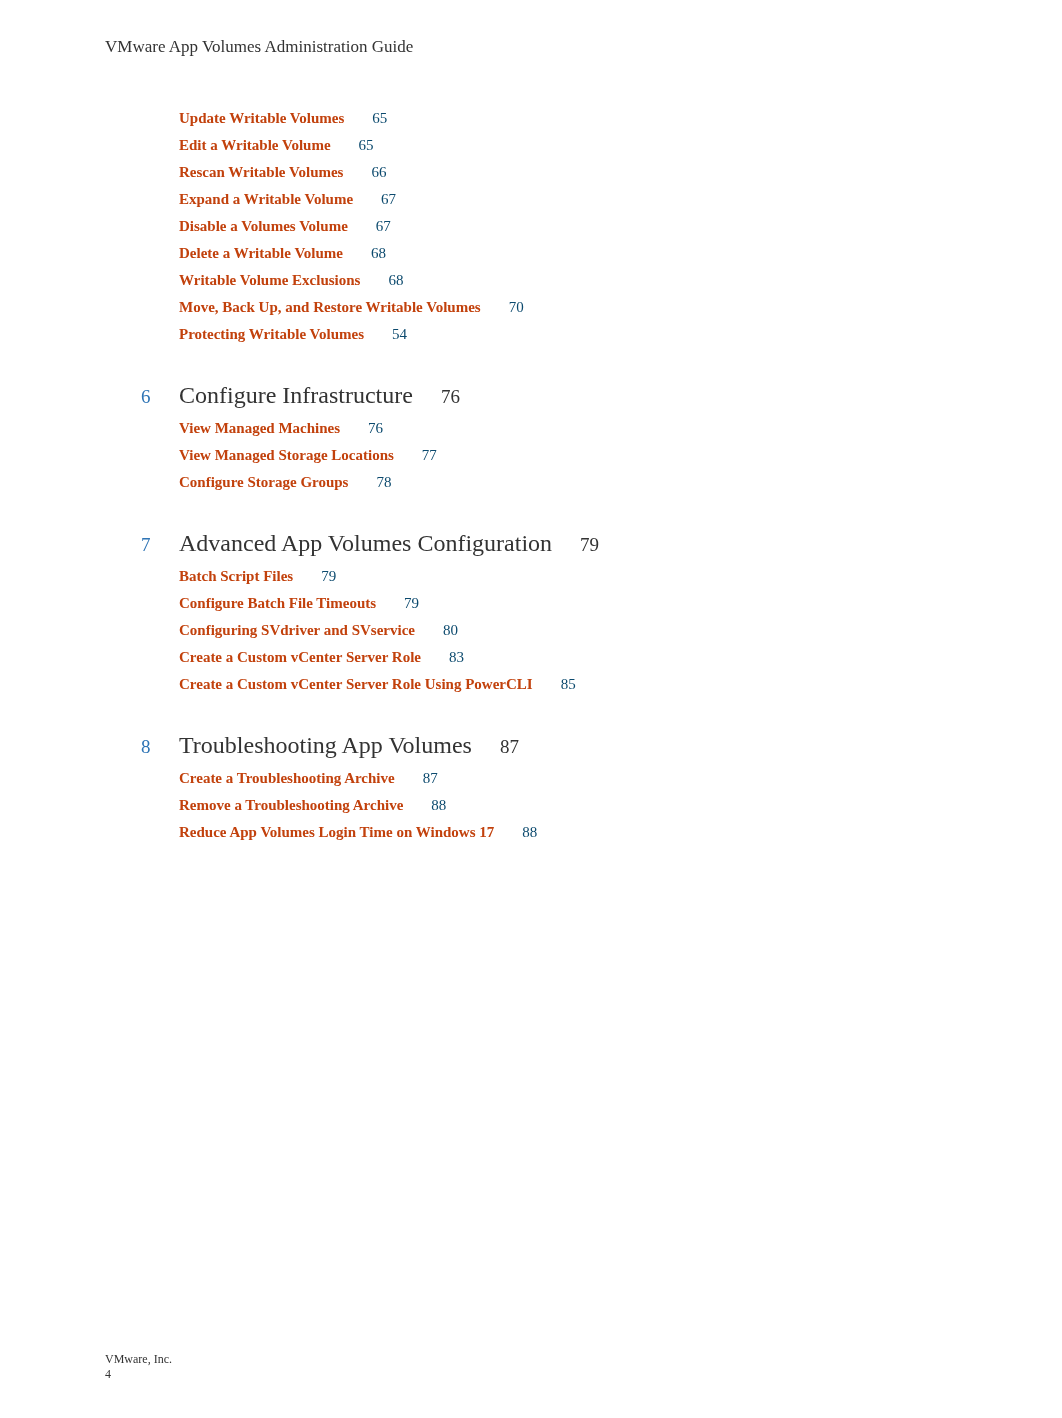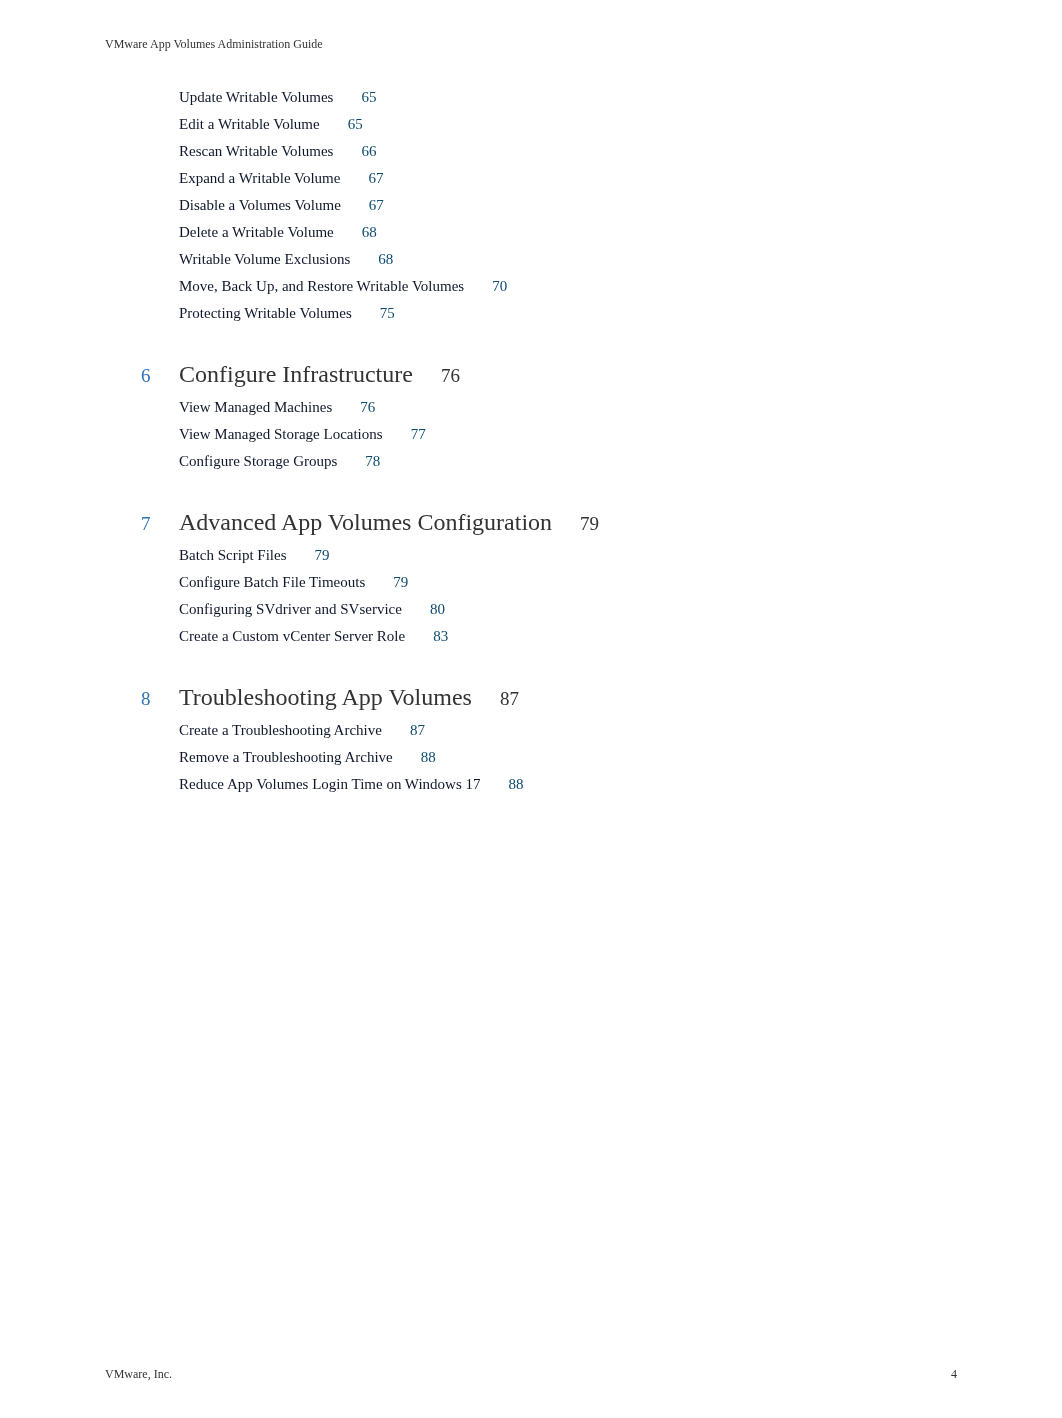--- a/index.html
+++ b/index.html
@@ -8,43 +8,44 @@
     height: 1418px;
     background: #ffffff;
     font-family: Georgia, 'Times New Roman', serif;
     position: relative;
     color: #000000;
   }
   .page {
     padding: 37px 105px 0 105px;
   }
   .header {
-    font-size: 12px;
+    font-size: 17px;
     color: #333333;
-    margin-bottom: 32px;
+    margin-bottom: 48px;
   }
   .content {
     padding-left: 36px;
   }
   .sub-list {
     padding-left: 38px;
     margin-bottom: 34px;
   }
   .toc-item {
     font-size: 15px;
     line-height: 1.8;
     color: #2e74b5;
     margin-bottom: 0px;
   }
   .toc-item a {
     color: #2e74b5;
     text-decoration: none;
   }
   .toc-item .title {
-    color: #0f172a;
+    color: #c2410c;
+    font-weight: bold;
   }
   .toc-item .page-num {
     color: #0c4a6e;
     margin-left: 28px;
   }
   .chapter-row {
     display: flex;
     align-items: baseline;
     margin-bottom: 6px;
     margin-top: 6px;
@@ -66,40 +67,41 @@
   }
   .footer {
     position: absolute;
     bottom: 36px;
     left: 105px;
     right: 105px;
     display: flex;
     justify-content: space-between;
     font-size: 12px;
     color: #333333;
+    flex-direction: column;
   }
 </style>
 </head>
 <body>
 
 <div class="page">
   <div class="header">VMware App Volumes Administration Guide</div>
 
   <div class="content">
 
     <div class="sub-list" id="orphan-list">
         <div class="toc-item"><a><span class="title">Update Writable Volumes</span><span class="page-num">65</span></a></div>
         <div class="toc-item"><a><span class="title">Edit a Writable Volume</span><span class="page-num">65</span></a></div>
         <div class="toc-item"><a><span class="title">Rescan Writable Volumes</span><span class="page-num">66</span></a></div>
         <div class="toc-item"><a><span class="title">Expand a Writable Volume</span><span class="page-num">67</span></a></div>
         <div class="toc-item"><a><span class="title">Disable a Volumes Volume</span><span class="page-num">67</span></a></div>
         <div class="toc-item"><a><span class="title">Delete a Writable Volume</span><span class="page-num">68</span></a></div>
         <div class="toc-item"><a><span class="title">Writable Volume Exclusions</span><span class="page-num">68</span></a></div>
         <div class="toc-item"><a><span class="title">Move, Back Up, and Restore Writable Volumes</span><span class="page-num">70</span></a></div>
-        <div class="toc-item"><a><span class="title">Protecting Writable Volumes</span><span class="page-num">75</span></a></div>
+        <div class="toc-item"><a><span class="title">Protecting Writable Volumes</span><span class="page-num">54</span></a></div>
       </div>
 
     <div id="chapters-container">
         <div class="chapter-row">
           <span class="chapter-num">6</span>
           <a style="text-decoration: none;"><span class="chapter-title">Configure Infrastructure</span><span class="chapter-page">76</span></a>
         </div>
         <div class="sub-list">
           <div class="toc-item"><a><span class="title">View Managed Machines</span><span class="page-num">76</span></a></div>
           <div class="toc-item"><a><span class="title">View Managed Storage Locations</span><span class="page-num">77</span></a></div>
@@ -107,20 +109,21 @@
         </div>
         <div class="chapter-row">
           <span class="chapter-num">7</span>
           <a style="text-decoration: none;"><span class="chapter-title">Advanced App Volumes Configuration</span><span class="chapter-page">79</span></a>
         </div>
         <div class="sub-list">
           <div class="toc-item"><a><span class="title">Batch Script Files</span><span class="page-num">79</span></a></div>
           <div class="toc-item"><a><span class="title">Configure Batch File Timeouts</span><span class="page-num">79</span></a></div>
           <div class="toc-item"><a><span class="title">Configuring SVdriver and SVservice</span><span class="page-num">80</span></a></div>
           <div class="toc-item"><a><span class="title">Create a Custom vCenter Server Role</span><span class="page-num">83</span></a></div>
+          <div class="toc-item"><a><span class="title">Create a Custom vCenter Server Role Using PowerCLI</span><span class="page-num">85</span></a></div>
         </div>
         <div class="chapter-row">
           <span class="chapter-num">8</span>
           <a style="text-decoration: none;"><span class="chapter-title">Troubleshooting App Volumes</span><span class="chapter-page">87</span></a>
         </div>
         <div class="sub-list">
           <div class="toc-item"><a><span class="title">Create a Troubleshooting Archive</span><span class="page-num">87</span></a></div>
           <div class="toc-item"><a><span class="title">Remove a Troubleshooting Archive</span><span class="page-num">88</span></a></div>
           <div class="toc-item"><a><span class="title">Reduce App Volumes Login Time on Windows 17</span><span class="page-num">88</span></a></div>
         </div>

